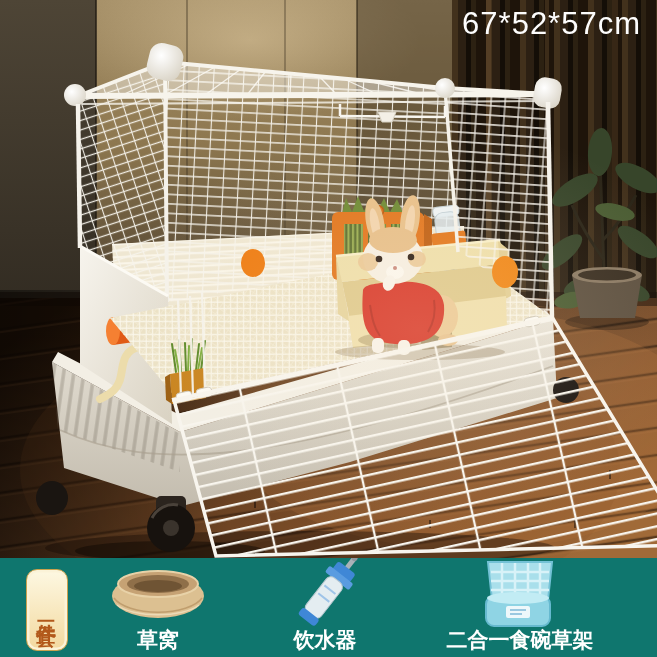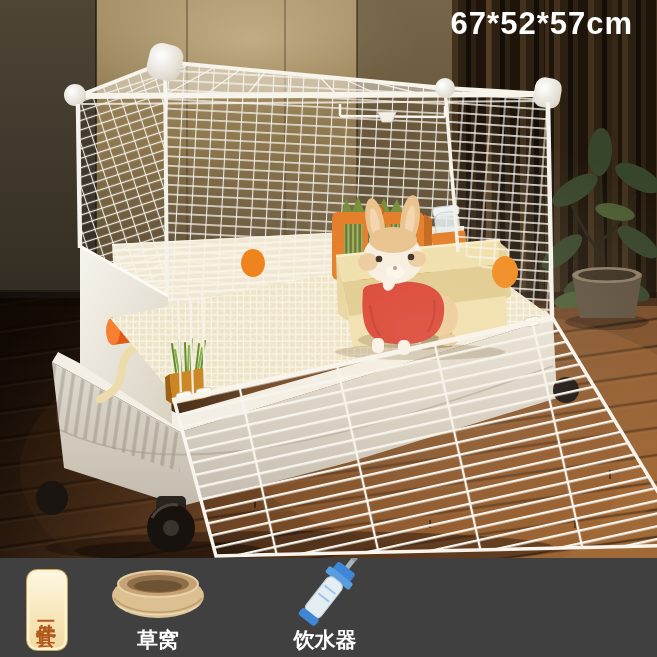--- a/index.html
+++ b/index.html
@@ -1,21 +1,21 @@
 <!DOCTYPE html>
 <html><head>
 <meta charset="utf-8">
 <style>
   html,body{margin:0;padding:0;background:#111;}
   .stage{position:relative;width:657px;height:657px;overflow:hidden;
          font-family:"Liberation Sans", sans-serif;background:#5c4a33;}
   .scene-svg{position:absolute;left:0;top:0;width:657px;height:657px;display:block;}
-  .dims{position:absolute;top:6px;right:24px;color:#fdfdfd;font-size:31px;
-        font-weight:700;letter-spacing:1px;text-align:right;}
-  .bottom-bar{position:absolute;left:0;bottom:0;width:657px;height:99px;background:#404040;}
+  .dims{position:absolute;top:6px;right:16px;color:#fdfdfd;font-size:31px;
+        font-weight:400;letter-spacing:1px;text-align:right;}
+  .bottom-bar{position:absolute;left:0;bottom:0;width:657px;height:99px;background:#0f766e;}
   .bundle-badge{position:absolute;left:26px;top:11px;width:40px;height:80px;
         border-radius:11px;background:linear-gradient(180deg,#fdf8e2,#f3d99f);
         border:1.5px solid #caa24e;box-shadow:inset 0 0 0 2.5px #fbf3d8;
         display:flex;align-items:center;justify-content:center;
         writing-mode:vertical-rl;text-orientation:upright;letter-spacing:4px;
         color:#b2591b;font-size:20px;font-weight:700;}
   .product-item{position:absolute;top:0;height:99px;}
   .product-img{position:absolute;left:0;top:0;}
   .product-label{position:absolute;left:0;width:100%;text-align:center;top:70px;
         color:#ffffff;font-size:21px;font-weight:700;line-height:24px;}
@@ -384,15 +384,29 @@
         <rect x="-11" y="-36" width="22" height="11" rx="3" fill="#3f87d6"></rect>
         <rect x="-15" y="-27" width="30" height="8" rx="2" fill="#5a9ce0"></rect>
         <rect x="-9.5" y="-20" width="19" height="44" rx="6" fill="#e4edf1" stroke="#b9c9d1"></rect>
         <path d="M-7 -8 H7 M-7 2 H7" stroke="#9fc4e8" stroke-width="2"></path>
         <rect x="-10.5" y="22" width="21" height="9" rx="3" fill="#3f87d6"></rect>
       </g>
     </svg>
     <div class="product-label">饮水器</div>
   </div>
 
+  <div class="product-item item-rack">
+    <svg class="product-img" width="80" height="74" viewBox="0 0 80 74" style="left:42px">
+      <path d="M8 4 L72 4 L68 42 L12 42 Z" fill="#a9dfeb" stroke="#74c2d6" stroke-width="2"></path>
+      <g stroke="#d8f2f8" stroke-width="2.5">
+        <path d="M11 14 H69 M11 23 H69 M11 32 H69"></path>
+        <path d="M22 5 V41 M35 5 V41 M48 5 V41 M60 5 V41"></path>
+      </g>
+      <rect x="6" y="38" width="64" height="30" rx="8" fill="#8fd4e4" stroke="#66b9cf" stroke-width="2"></rect>
+      <ellipse cx="38" cy="40" rx="31" ry="6" fill="#c2ecf4"></ellipse>
+      <rect x="26" y="48" width="24" height="12" rx="2" fill="#eef8fb"></rect>
+      <path d="M30 52 H46 M30 56 H42" stroke="#7fb8d8" stroke-width="1.5"></path>
+    </svg>
+    <div class="product-label">二合一食碗草架</div>
+  </div>
 </div>
 
 </div>
 
 </body></html>

